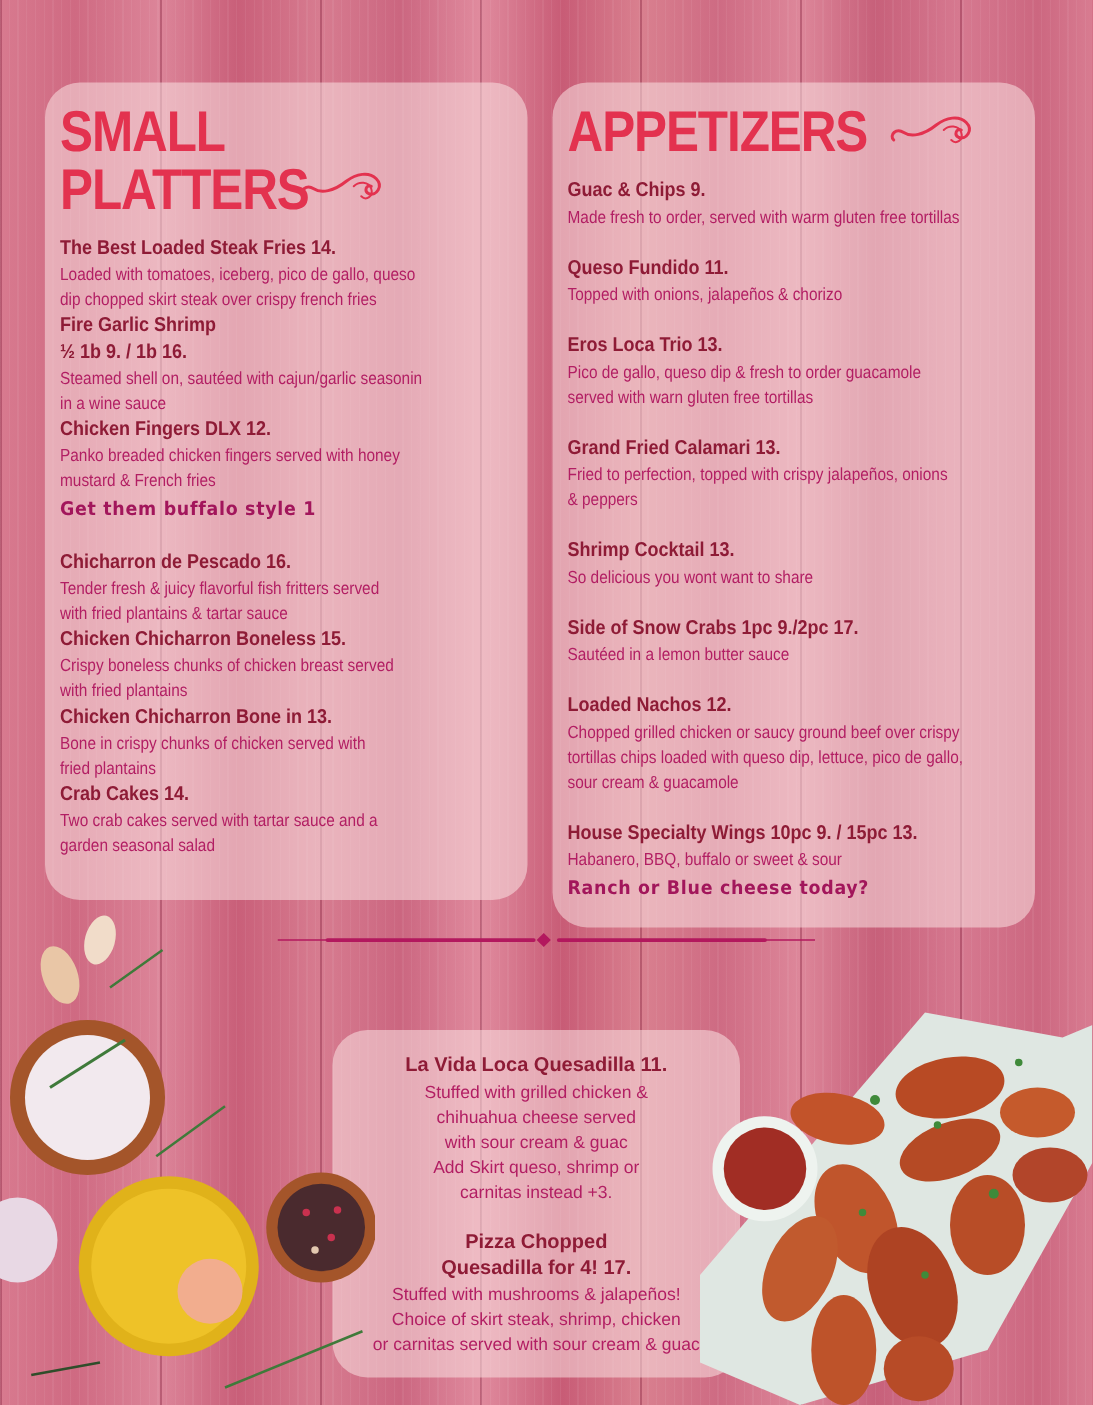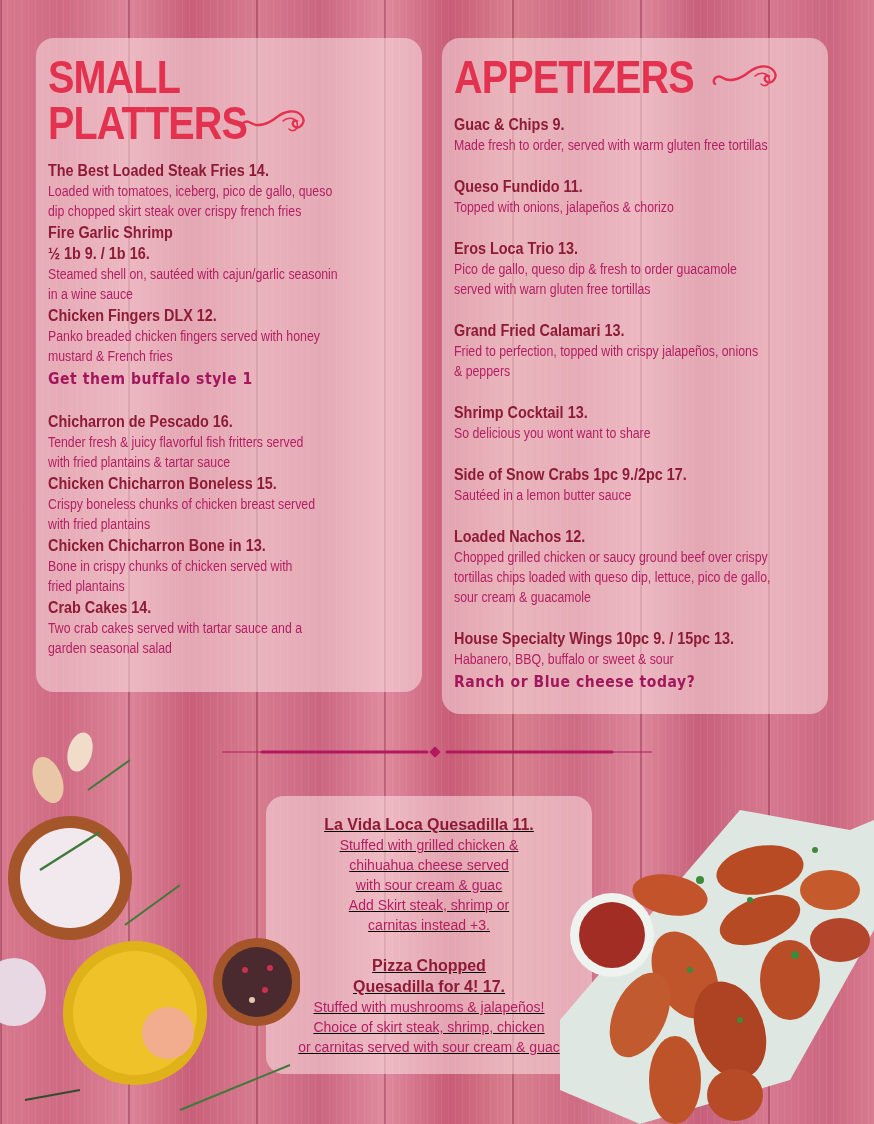--- a/index.html
+++ b/index.html
@@ -19,21 +19,22 @@
   .grain {
     position: absolute; inset: 0;
     background-image: repeating-linear-gradient(90deg,
       rgba(255,255,255,0.06) 0px, rgba(255,255,255,0.06) 1px,
       transparent 1px, transparent 7px);
     pointer-events: none;
   }
   .panel {
     position: absolute;
     background: rgba(250, 225, 225, 0.55);
-    border-radius: 18px;
+    border-radius: 28px;
+    margin-top: 28px;
   }
   #panel-left { left: 36px; top: 38px; width: 386px; height: 654px; }
   #panel-right { left: 442px; top: 38px; width: 386px; height: 676px; }
   #panel-bottom { left: 266px; top: 796px; width: 326px; height: 278px; }
 
   .section-title {
     color: #e3324f;
     font-weight: 700;
     font-size: 46px;
     line-height: 46px;
@@ -81,21 +82,21 @@
   #right-content { position: absolute; left: 12px; top: 16px; width: 370px; }
   #right-items { margin-top: 14px; }
   #right-items .item { margin-bottom: 21px; }
 
   #bottom-content {
     position: absolute; left: 0; top: 18px; width: 326px; text-align: center;
   }
   #bottom-content .item-name, #bottom-content .item-desc {
     transform: none; white-space: normal;
   }
-  .bottom-item { margin-bottom: 20px; text-decoration: underline; }
+  .bottom-item { margin-bottom: 20px; }
 
   #divider { position: absolute; left: 222px; top: 744px; width: 430px; height: 16px; }
 
   .deco { position: absolute; }
 </style>
 </head>
 <body>
 
 <div class="grain"></div>
 
@@ -212,21 +213,21 @@
   <rect x="209" y="4" width="8" height="8" fill="#b3185e" transform="rotate(45 213 8)"></rect>
 </svg>
 
 <div class="panel" id="panel-bottom">
   <div id="bottom-content">
     <div class="bottom-item">
       <div class="item-name">La Vida Loca Quesadilla 11.</div>
       <div class="item-desc">Stuffed with grilled chicken &amp;</div>
       <div class="item-desc">chihuahua cheese served</div>
       <div class="item-desc">with sour cream &amp; guac</div>
-      <div class="item-desc">Add Skirt steak, shrimp or</div>
+      <div class="item-desc">Add Skirt queso, shrimp or</div>
       <div class="item-desc">carnitas instead +3.</div>
     </div>
     <div class="bottom-item">
       <div class="item-name">Pizza Chopped</div>
       <div class="item-name">Quesadilla for 4! 17.</div>
       <div class="item-desc">Stuffed with mushrooms &amp; jalapeños!</div>
       <div class="item-desc">Choice of skirt steak, shrimp, chicken</div>
       <div class="item-desc">or carnitas served with sour cream &amp; guac</div>
     </div>
   </div>

